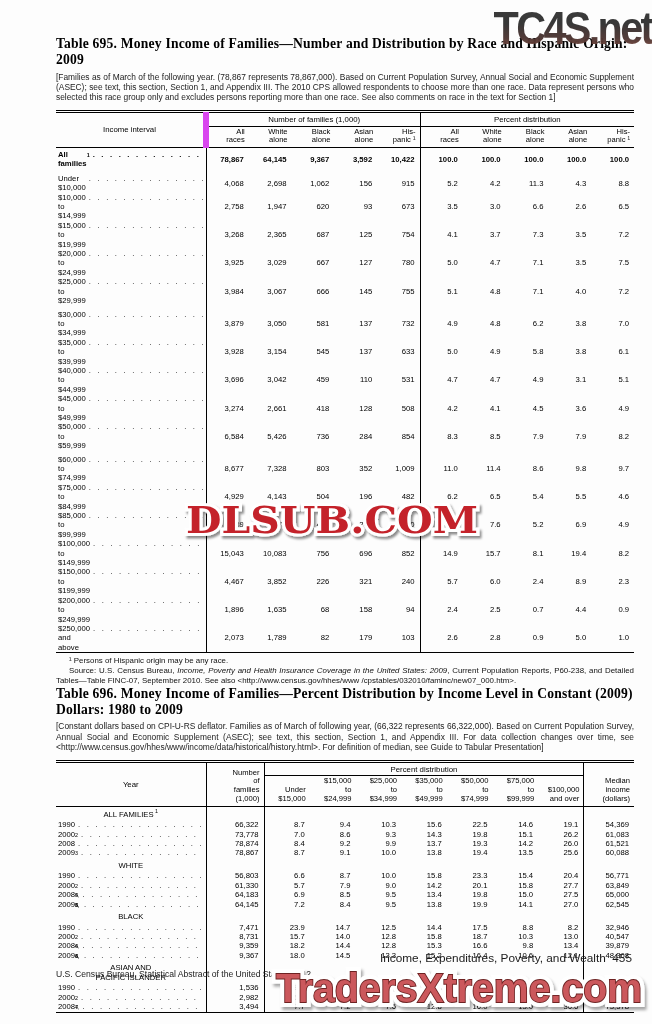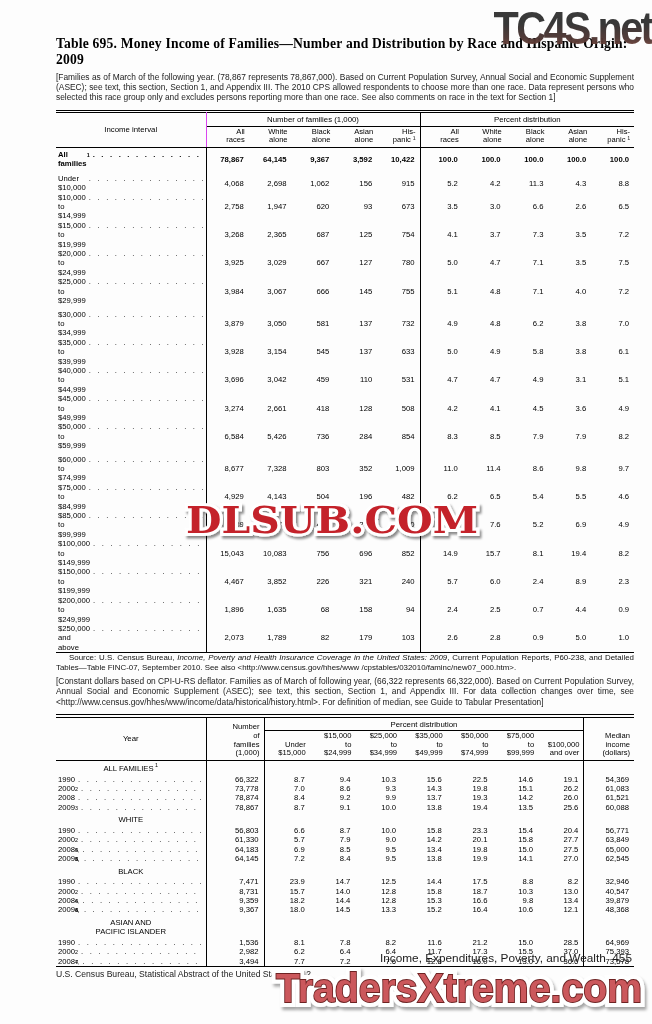--- a/index.html
+++ b/index.html
@@ -18,21 +18,21 @@
 
   .tblwrap{border-top:1px solid #000;padding-top:1.4px;margin-top:7px;}
   table{border-collapse:collapse;width:100%;table-layout:fixed;border-top:1px solid #000;border-bottom:1.4px solid #000;}
   th,td{padding:0;font-weight:normal;color:#000;}
   sup{font-size:.7em;line-height:0;vertical-align:super;}
 
   .t695{font-size:7.7px;line-height:9.4px;}
   .t696{font-size:7.7px;line-height:9.4px;}
   th.grp{font-size:7.8px;text-align:center;border-bottom:1px solid #000;padding:2px 0 1px;}
   th.stub{font-size:7.8px;vertical-align:middle;text-align:center;border-bottom:1.2px solid #000;}
-  .t695 th.stub{border-right:1px solid #d946ef;}
+  .t695 th.stub{border-right:6px solid #d946ef;}
   tr.colh th{
     vertical-align:bottom;text-align:right;padding:1px 4px 2px 0;
     white-space:pre-line;font-size:7.6px;line-height:8.7px;border-bottom:1.2px solid #000;
   }
   th.numh,th.medh{
     vertical-align:bottom;text-align:right;white-space:pre-line;
     font-size:7.6px;line-height:8.7px;border-bottom:1.2px solid #000;padding:1px 4px 2px 0;
   }
   th.numh{border-left:1px solid #000;border-right:1px solid #000;}
   th.medh{border-left:1px solid #000;}
@@ -446,22 +446,24 @@
             <td class="v bl">2.6</td>
             <td class="v">2.8</td>
             <td class="v">0.9</td>
             <td class="v">5.0</td>
             <td class="v">1.0</td>
           </tr>
         </tbody>
     </table>
   </div>
 
+  <div class="fnote">¹ Persons of Hispanic origin may be any race.</div>
   <div class="src mb14"><span>Source: U.S. Census Bureau, </span><em>Income, Poverty and Health Insurance Coverage in the United States: 2009</em><span>, Current Population Reports, P60-238, and Detailed Tables—Table FINC-07, September 2010. See also &lt;http://www.census.gov/hhes/www /cpstables/032010/faminc/new07_000.htm&gt;.</span></div>
 
+  <div class="title">Table 696. Money Income of Families—Percent Distribution by Income Level in Constant (2009) Dollars: 1980 to 2009</div>
   <div class="note">[Constant dollars based on CPI-U-RS deflator. Families as of March of following year, (66,322 represents 66,322,000). Based on Current Population Survey, Annual Social and Economic Supplement (ASEC); see text, this section, Section 1, and Appendix III. For data collection changes over time, see &lt;http://www.census.gov/hhes/www/income/data/historical/history.html&gt;. For definition of median, see Guide to Tabular Presentation]</div>
 
   <div class="tblwrap">
     <table class="t696">
       <colgroup>
         <col style="width:150px">
         <col style="width:58px">
         <col style="width:45.7px">
           <col style="width:45.7px">
           <col style="width:45.7px">

